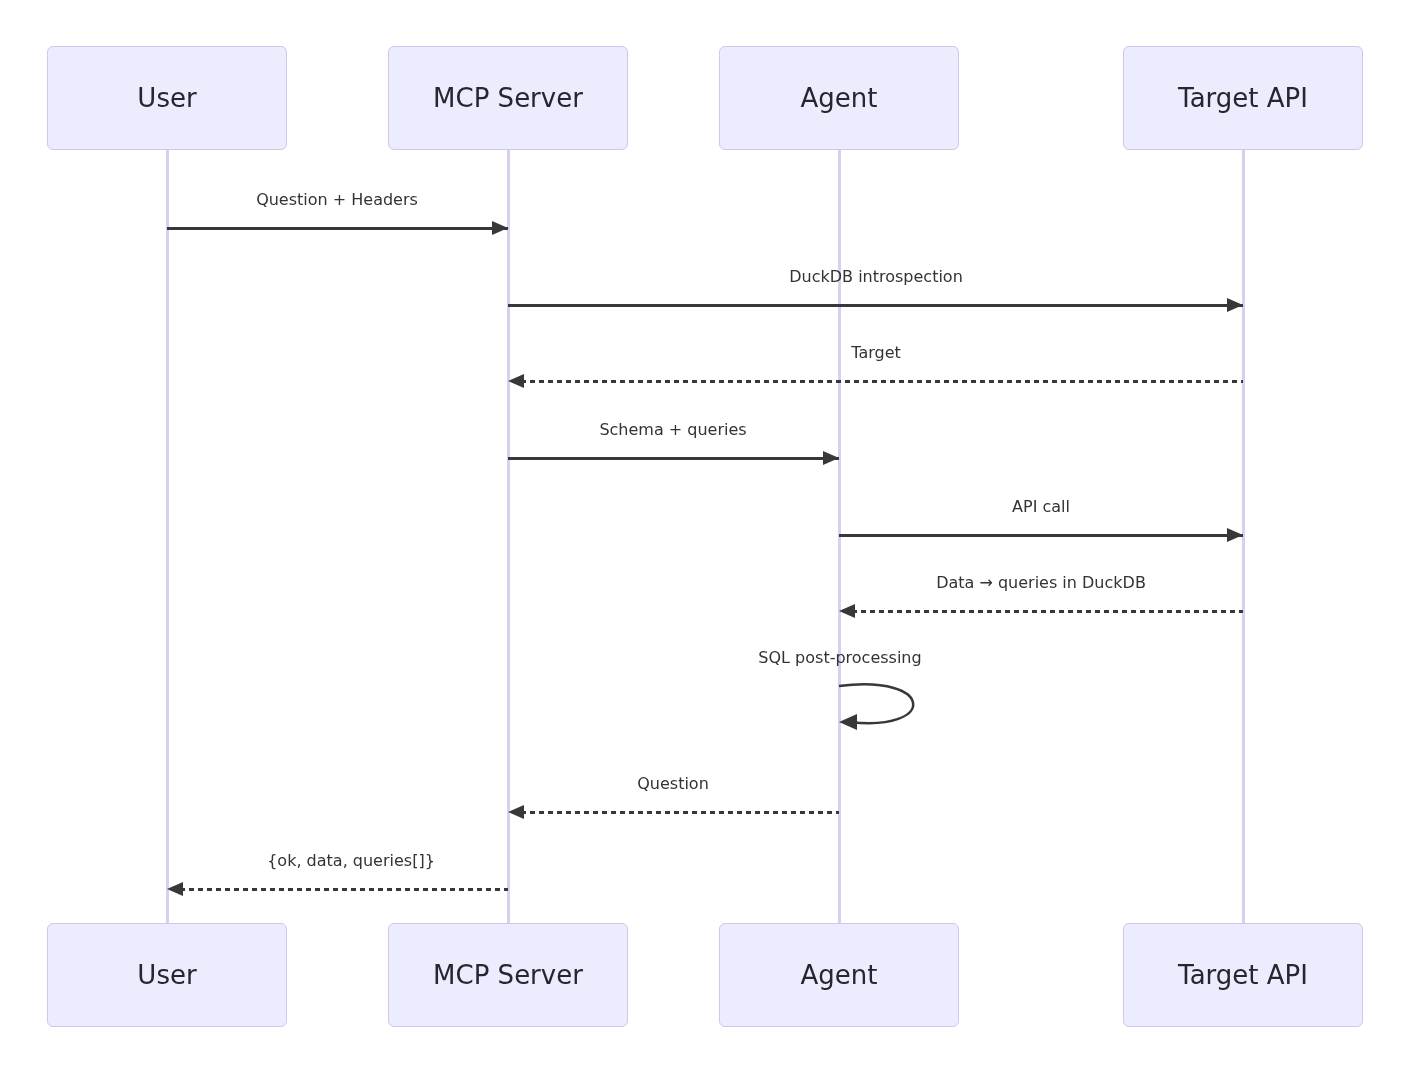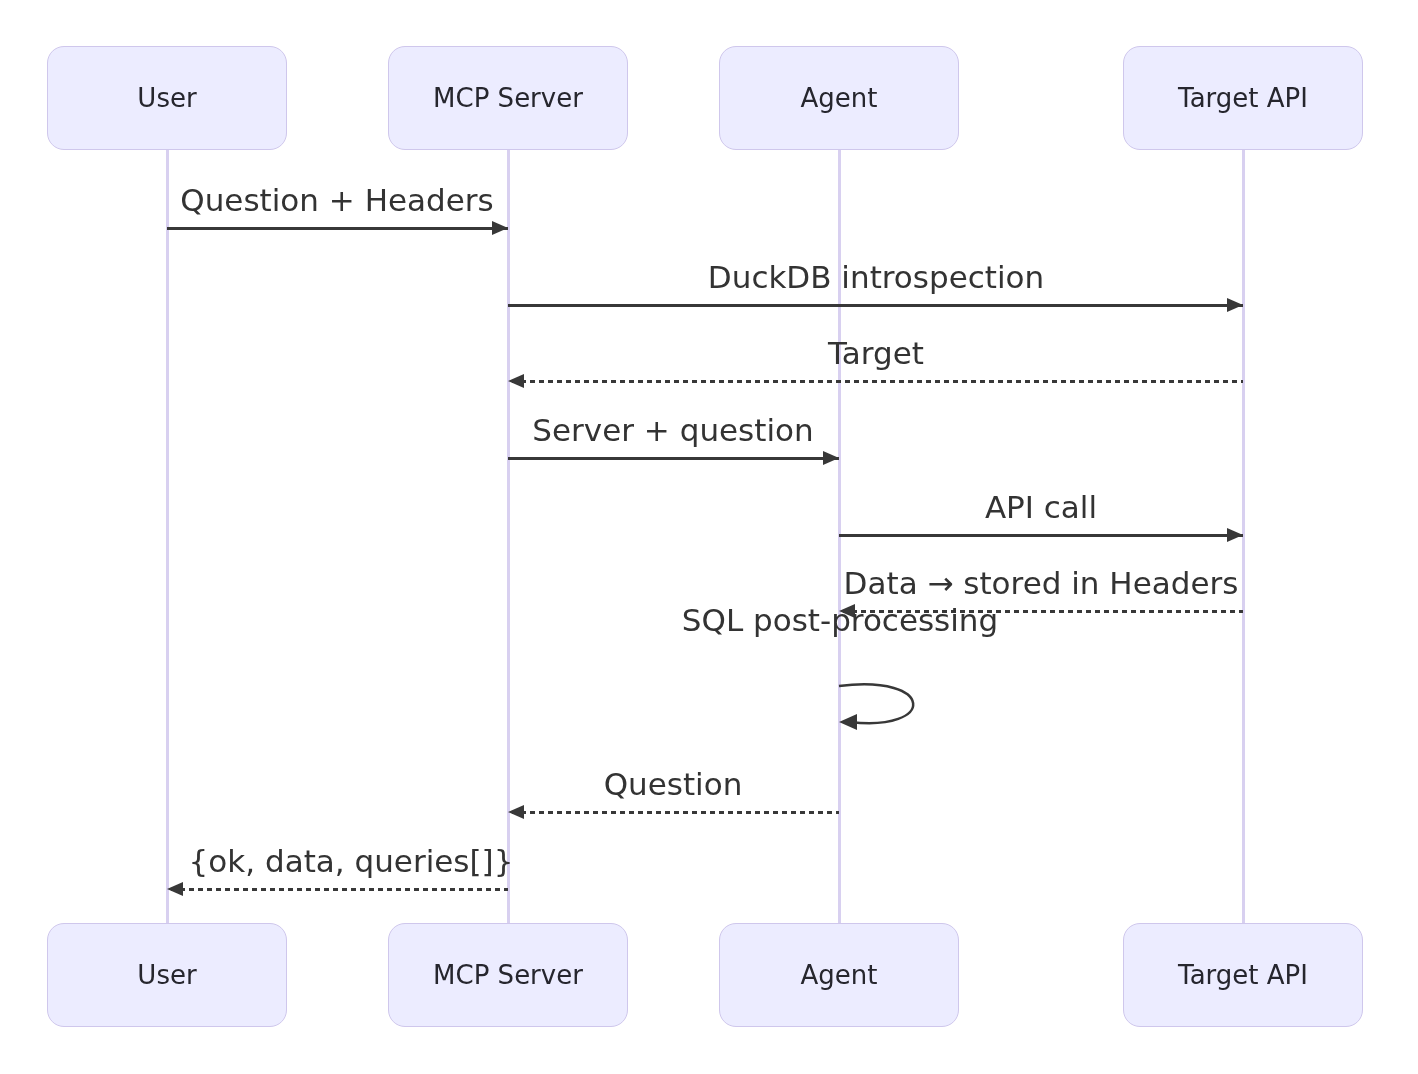--- a/index.html
+++ b/index.html
@@ -14,33 +14,33 @@
   .lifeline{
     position:absolute;
     top:150px;height:773px;width:2.5px;
     background:#d8d0f0;
   }
   .actor{
     position:absolute;
     width:240px;height:104px;
     background:#ECECFF;
     border:1.5px solid #cfc7ec;
-    border-radius:17px;
+    border-radius:6px;
     display:flex;align-items:center;justify-content:center;
     font-size:26px;
     color:#26262e;
     box-sizing:border-box;
   }
   .actor.top{top:46px;}
   .actor.bottom{top:923px;}
   .msg-label{
     position:absolute;
     transform:translateX(-50%);
     white-space:nowrap;
-    font-size:31px;
+    font-size:16px;
     line-height:32px;
     color:#333333;
   }
   .line{
     position:absolute;height:2.5px;background:#383838;
   }
   .line.dashed{
     background:repeating-linear-gradient(90deg,#383838 0 5px,transparent 5px 9px);
   }
   .arrowhead{
@@ -100,39 +100,39 @@
     <div class="arrowhead right" style="left:1227px;top:298px;"></div>
   </div>
 
   <div>
     <div class="msg-label" style="left:876px;top:337px;">Target</div>
     <div class="line dashed" style="left:512px;top:380px;width:731px;"></div>
     <div class="arrowhead left" style="left:508px;top:374px;"></div>
   </div>
 
   <div>
-    <div class="msg-label" style="left:673px;top:414px;">Server + question</div>
+    <div class="msg-label" style="left:673px;top:414px;">Schema + queries</div>
     <div class="line" style="left:508px;top:457px;width:331px;"></div>
     <div class="arrowhead right" style="left:823px;top:451px;"></div>
   </div>
 
   <div>
     <div class="msg-label" style="left:1041px;top:491px;">API call</div>
     <div class="line" style="left:839px;top:534px;width:404px;"></div>
     <div class="arrowhead right" style="left:1227px;top:528px;"></div>
   </div>
 
   <div>
-    <div class="msg-label" style="left:1041px;top:567px;">Data → stored in Headers</div>
+    <div class="msg-label" style="left:1041px;top:567px;">Data → queries in DuckDB</div>
     <div class="line dashed" style="left:843px;top:610px;width:400px;"></div>
     <div class="arrowhead left" style="left:839px;top:604px;"></div>
   </div>
 
   <div>
-    <div class="msg-label" style="left:840px;top:604px;">SQL post-processing</div>
+    <div class="msg-label" style="left:840px;top:642px;">SQL post-processing</div>
     <svg class="selfloop" style="left:836px;top:678px;" width="90" height="55" viewBox="0 0 90 55">
       <path d="M 3 8 C 100 -4, 100 54, 14 44" fill="none" stroke="#383838" stroke-width="2.5"></path>
       <polygon points="3,44 21,36 21,52" fill="#383838"></polygon>
     </svg>
   </div>
 
   <div>
     <div class="msg-label" style="left:673px;top:768px;">Question</div>
     <div class="line dashed" style="left:512px;top:811px;width:327px;"></div>
     <div class="arrowhead left" style="left:508px;top:805px;"></div>

